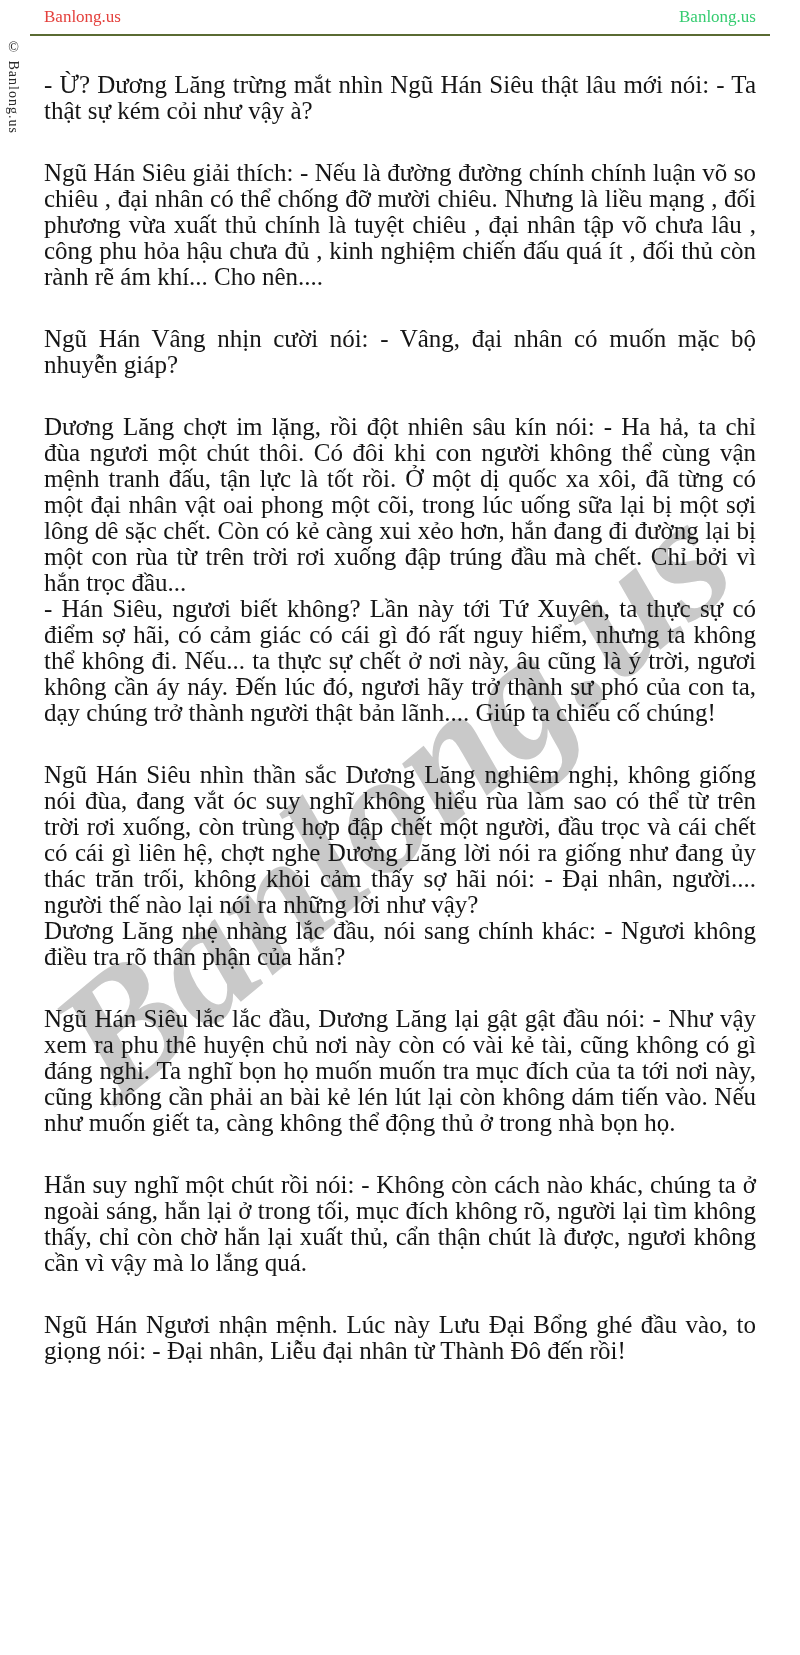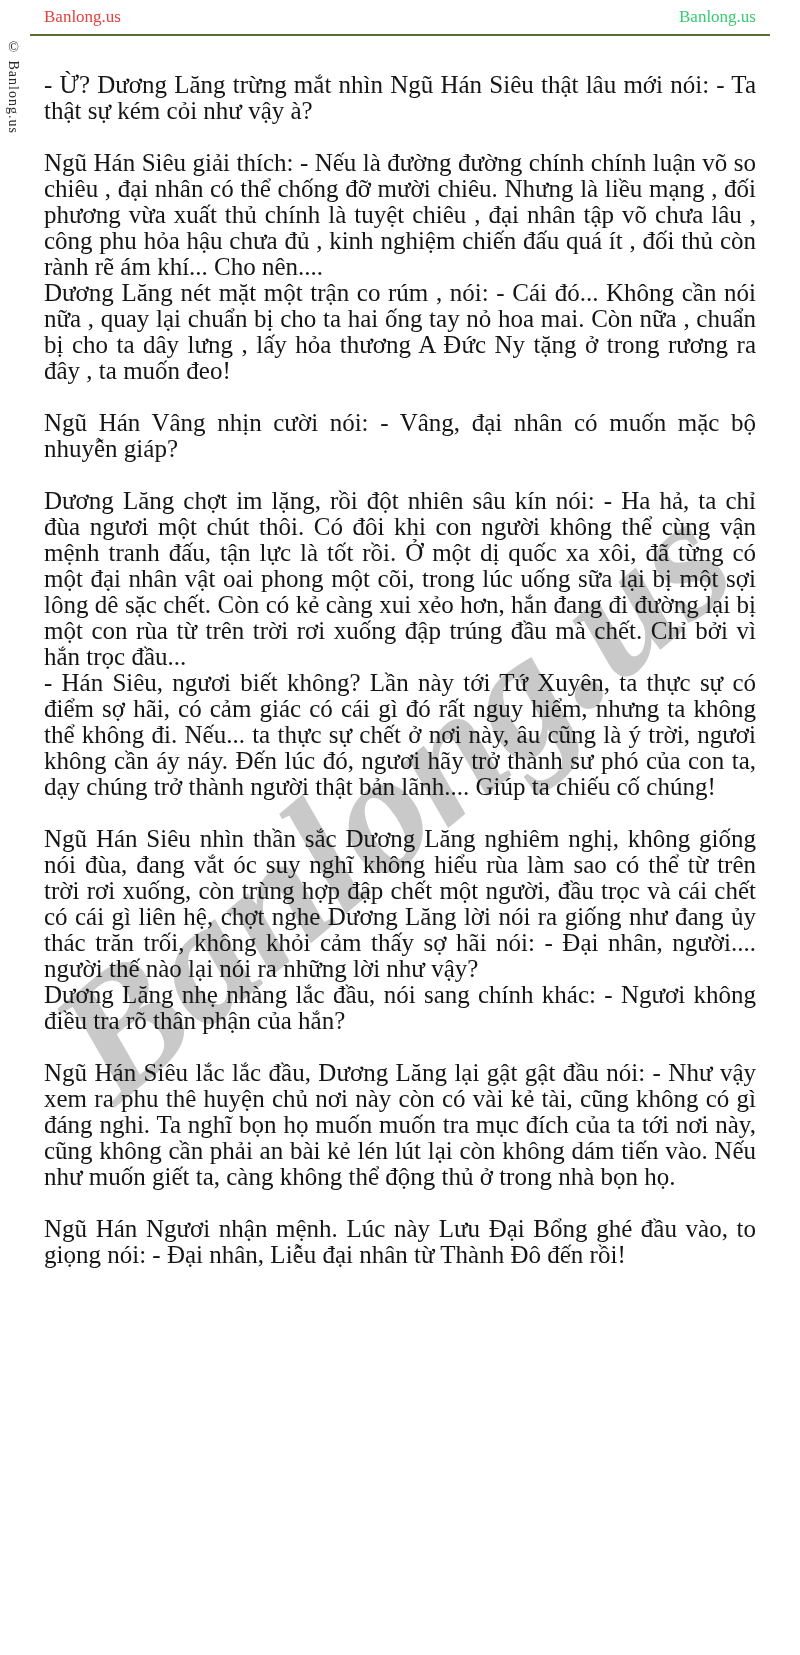--- a/index.html
+++ b/index.html
@@ -58,42 +58,42 @@
   .content {
     position: relative;
     z-index: 1;
     margin: 36px 44px 0 44px;
     font-size: 25px;
     line-height: 26px;
     color: var(--ink);
     text-align: justify;
   }
   .content p { margin: 0; }
-  .content p.gap { margin-top: 26px; }
+  .content p.gap { margin-top: 36px; }
 </style>
 </head>
 <body>
 
 <div class="page">
 
   <div class="watermark">Banlong.us</div>
 
   <div class="header">
     <a class="brand-left" href="#">Banlong.us</a>
     <a class="brand-right" href="#">Banlong.us</a>
   </div>
 
   <div class="copyright-vertical">© Banlong.us</div>
 
   <div class="content">
     <p>- Ừ? Dương Lăng trừng mắt nhìn Ngũ Hán Siêu thật lâu mới nói: - Ta thật sự kém cỏi như vậy à?</p>
     <p class="gap">Ngũ Hán Siêu giải thích: - Nếu là đường đường chính chính luận võ so chiêu , đại nhân có thể chống đỡ mười chiêu. Nhưng là liều mạng , đối phương vừa xuất thủ chính là tuyệt chiêu , đại nhân tập võ chưa lâu , công phu hỏa hậu chưa đủ , kinh nghiệm chiến đấu quá ít , đối thủ còn rành rẽ ám khí... Cho nên....</p>
-    <p>Dương Lăng nét mặt một trận co rúm , nói: - Cái đó... Không cần nói nữa , quay lại chuẩn bị cho ta hai ống tay nỏ hoa mai. Còn nữa , chuẩn bị cho ta dây lưng , lấy hỏa thương A Đức Ny tặng ở trong rương ra đây , ta muốn đeo!</p>
     <p class="gap">Ngũ Hán Vâng nhịn cười nói: - Vâng, đại nhân có muốn mặc bộ nhuyễn giáp?</p>
     <p class="gap">Dương Lăng chợt im lặng, rồi đột nhiên sâu kín nói: - Ha hả, ta chỉ đùa ngươi một chút thôi. Có đôi khi con người không thể cùng vận mệnh tranh đấu, tận lực là tốt rồi. Ở một dị quốc xa xôi, đã từng có một đại nhân vật oai phong một cõi, trong lúc uống sữa lại bị một sợi lông dê sặc chết. Còn có kẻ càng xui xẻo hơn, hắn đang đi đường lại bị một con rùa từ trên trời rơi xuống đập trúng đầu mà chết. Chỉ bởi vì hắn trọc đầu...</p>
     <p>- Hán Siêu, ngươi biết không? Lần này tới Tứ Xuyên, ta thực sự có điểm sợ hãi, có cảm giác có cái gì đó rất nguy hiểm, nhưng ta không thể không đi. Nếu... ta thực sự chết ở nơi này, âu cũng là ý trời, ngươi không cần áy náy. Đến lúc đó, ngươi hãy trở thành sư phó của con ta, dạy chúng trở thành người thật bản lãnh.... Giúp ta chiếu cố chúng!</p>
     <p class="gap">Ngũ Hán Siêu nhìn thần sắc Dương Lăng nghiêm nghị, không giống nói đùa, đang vắt óc suy nghĩ không hiểu rùa làm sao có thể từ trên trời rơi xuống, còn trùng hợp đập chết một người, đầu trọc và cái chết có cái gì liên hệ, chợt nghe Dương Lăng lời nói ra giống như đang ủy thác trăn trối, không khỏi cảm thấy sợ hãi nói: - Đại nhân, người.... người thế nào lại nói ra những lời như vậy?</p>
     <p>Dương Lăng nhẹ nhàng lắc đầu, nói sang chính khác: - Ngươi không điều tra rõ thân phận của hắn?</p>
     <p class="gap">Ngũ Hán Siêu lắc lắc đầu, Dương Lăng lại gật gật đầu nói: - Như vậy xem ra phu thê huyện chủ nơi này còn có vài kẻ tài, cũng không có gì đáng nghi. Ta nghĩ bọn họ muốn muốn tra mục đích của ta tới nơi này, cũng không cần phải an bài kẻ lén lút lại còn không dám tiến vào. Nếu như muốn giết ta, càng không thể động thủ ở trong nhà bọn họ.</p>
+    <p class="gap">Hắn suy nghĩ một chút rồi nói: - Không còn cách nào khác, chúng ta ở ngoài sáng, hắn lại ở trong tối, mục đích không rõ, người lại tìm không thấy, chỉ còn chờ hắn lại xuất thủ, cẩn thận chút là được, ngươi không cần vì vậy mà lo lắng quá.</p>
     <p class="gap">Ngũ Hán Ngươi nhận mệnh. Lúc này Lưu Đại Bổng ghé đầu vào, to giọng nói: - Đại nhân, Liễu đại nhân từ Thành Đô đến rồi!</p>
   </div>
 
 </div>
 
 </body></html>

